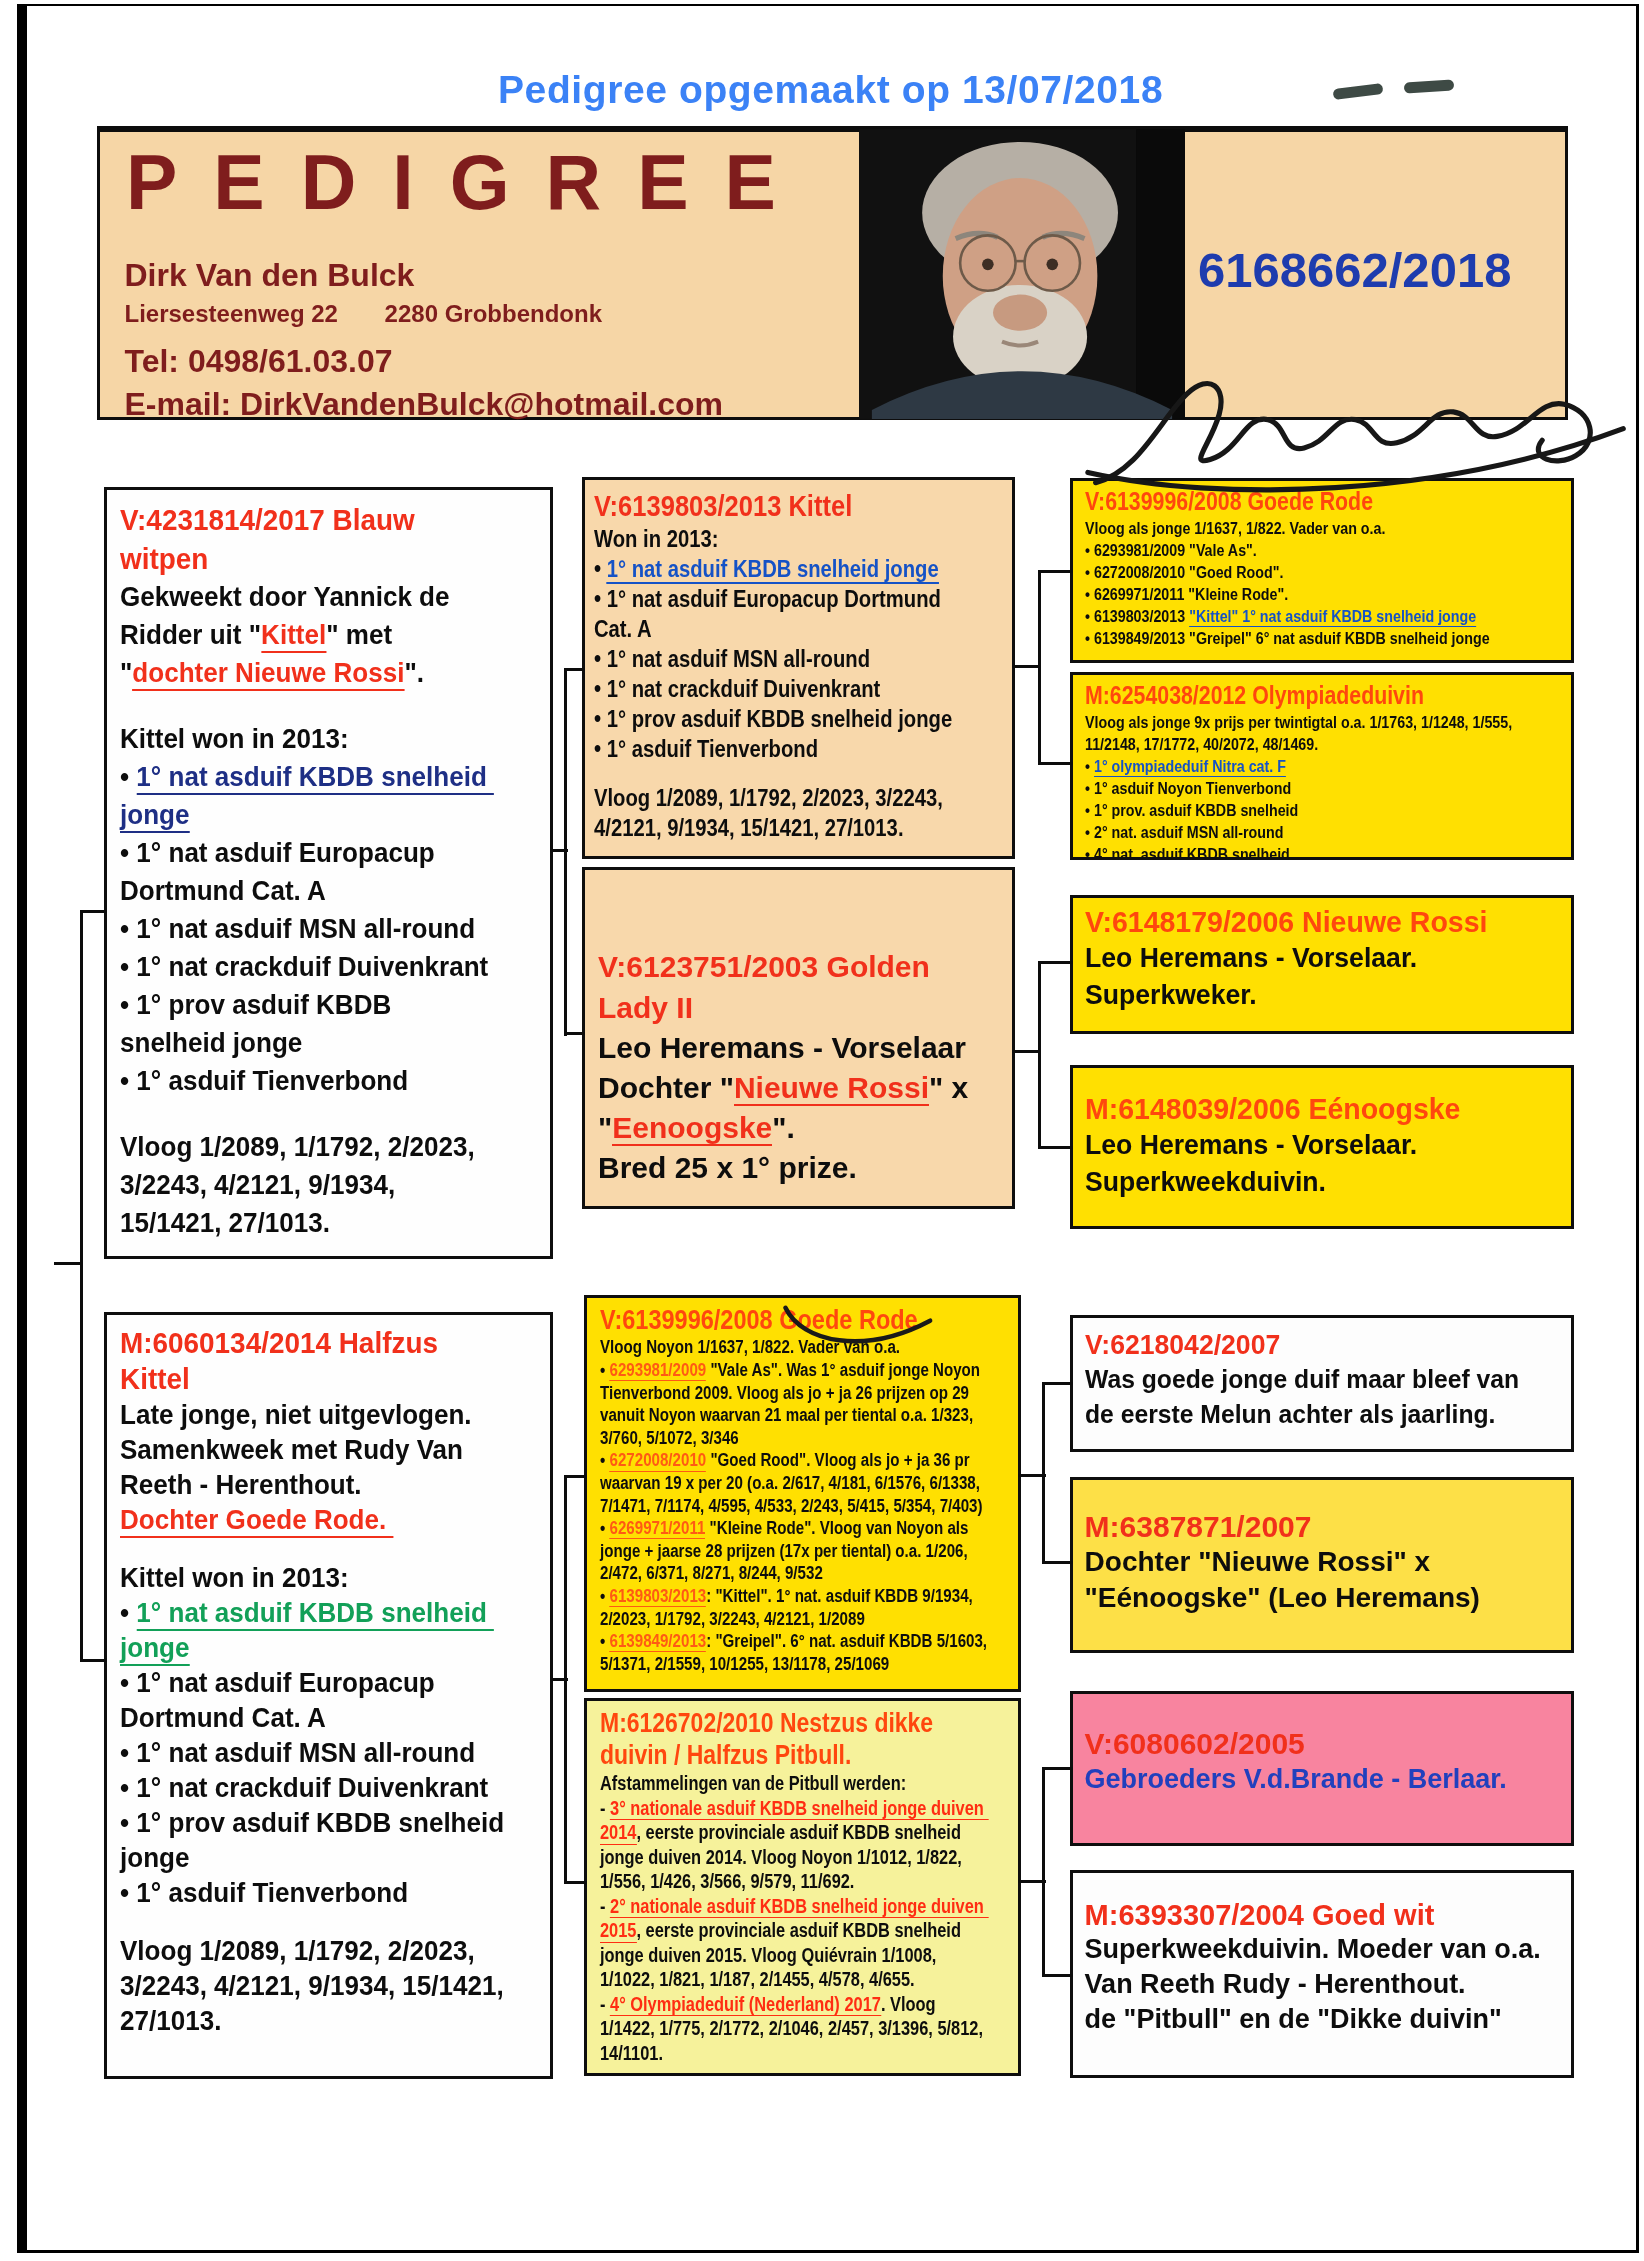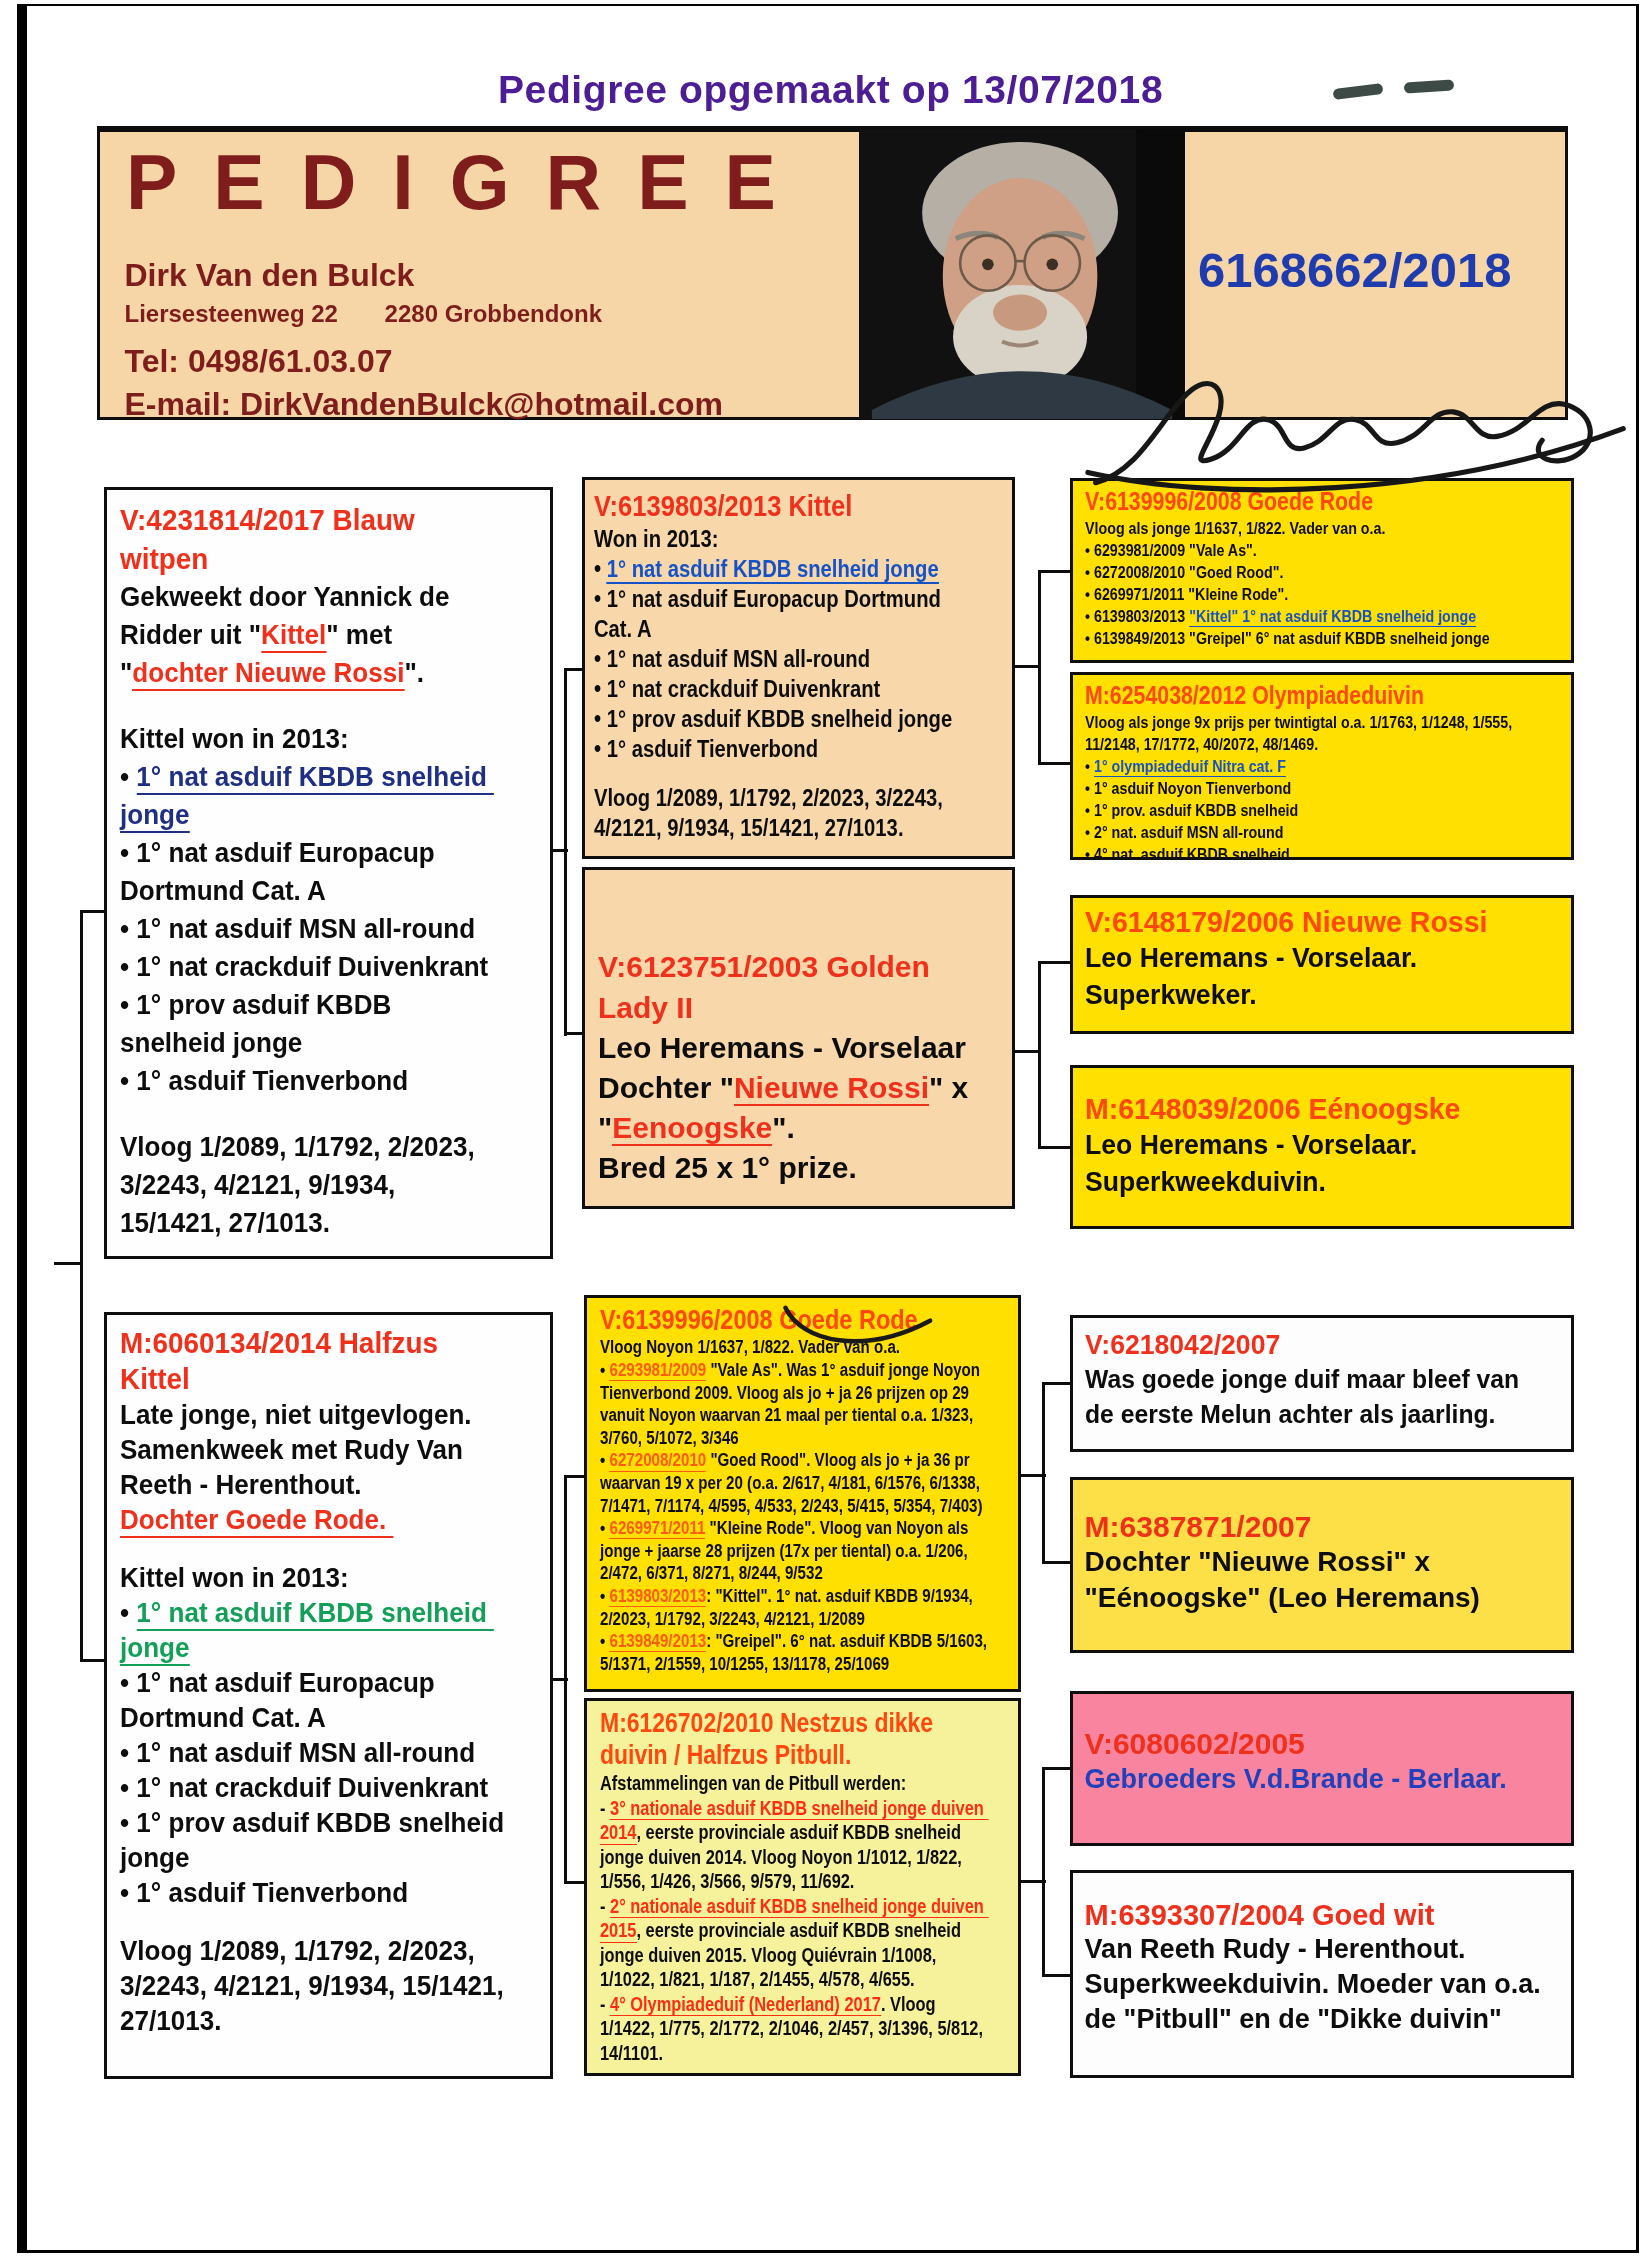--- a/index.html
+++ b/index.html
@@ -2,21 +2,21 @@
 <html style="font-size:10.3px"><head>
 <meta charset="utf-8">
 <style>
   *{margin:0;padding:0;box-sizing:border-box;}
   html,body{background:#ffffff;}
   body{width:1644px;height:2261px;position:relative;overflow:hidden;
        font-family:"Liberation Sans",sans-serif;font-weight:700;color:#0d0d0d;}
   
   .frame{position:absolute;background:#000;}
   
-  .date{position:absolute;left:498px;top:68px;font-size:39px;color:#4c1d95;letter-spacing:0.6px;}
+  .date{position:absolute;left:498px;top:68px;font-size:39px;color:#3b82f6;letter-spacing:0.6px;}
   
   .staple{position:absolute;background:#3e4a45;border-radius:5.8px;height:11px;width:50px;}
   .s1{left:1333px;top:86px;transform:rotate(-7deg);}
   .s2{left:1404px;top:81px;transform:rotate(-4deg);}
   
   .header{position:absolute;left:97px;top:126px;width:1471px;height:294px;background:#f6d6a6;
           border:3.2px solid #0d0d0d;border-top-width:6.4px;}
   .header>div{position:absolute;color:#7f1d1d;white-space:pre;}
   .h-title{left:26px;top:6.4px;font-size:77px;letter-spacing:36px;}
   .h-owner{left:24.5px;top:125px;font-size:32px;}
@@ -286,22 +286,22 @@
     <div class="ln ttl"><span class="sg-red">M:6387871/2007</span></div>
     <div class="ln"><span class="sg-blk">Dochter "Nieuwe Rossi" x</span></div>
     <div class="ln"><span class="sg-blk">"Eénoogske" (Leo Heremans)</span></div>
   </div>
 <div class="box" id="b-v6080">
     <div class="ln ttl"><span class="sg-red">V:6080602/2005</span></div>
     <div class="ln"><span class="sg-blue2">Gebroeders V.d.Brande - Berlaar.</span></div>
   </div>
 <div class="box" id="b-m6393">
     <div class="ln ttl"><span class="sg-red">M:6393307/2004 Goed wit</span></div>
+    <div class="ln"><span class="sg-blk">Superkweekduivin. Moeder van o.a.</span></div>
     <div class="ln"><span class="sg-blk">Van Reeth Rudy - Herenthout.</span></div>
-    <div class="ln"><span class="sg-blk">Superkweekduivin. Moeder van o.a.</span></div>
     <div class="ln"><span class="sg-blk">de "Pitbull" en de "Dikke duivin"</span></div>
   </div>
 
 <svg class="penmark" width="181" height="62" viewBox="0 0 280 96">
   <path d="M30 12 C56 66 152 86 254 32" fill="none" stroke="#1a1a1a" stroke-width="7" stroke-linecap="round"></path>
 </svg>
 
 <div class="cl" style="left:80px;top:910px;width:3.2px;height:752px;"></div>
 <div class="cl" style="left:80px;top:910px;width:27px;height:3.2px;"></div>
 <div class="cl" style="left:80px;top:1659px;width:27px;height:3.2px;"></div>

